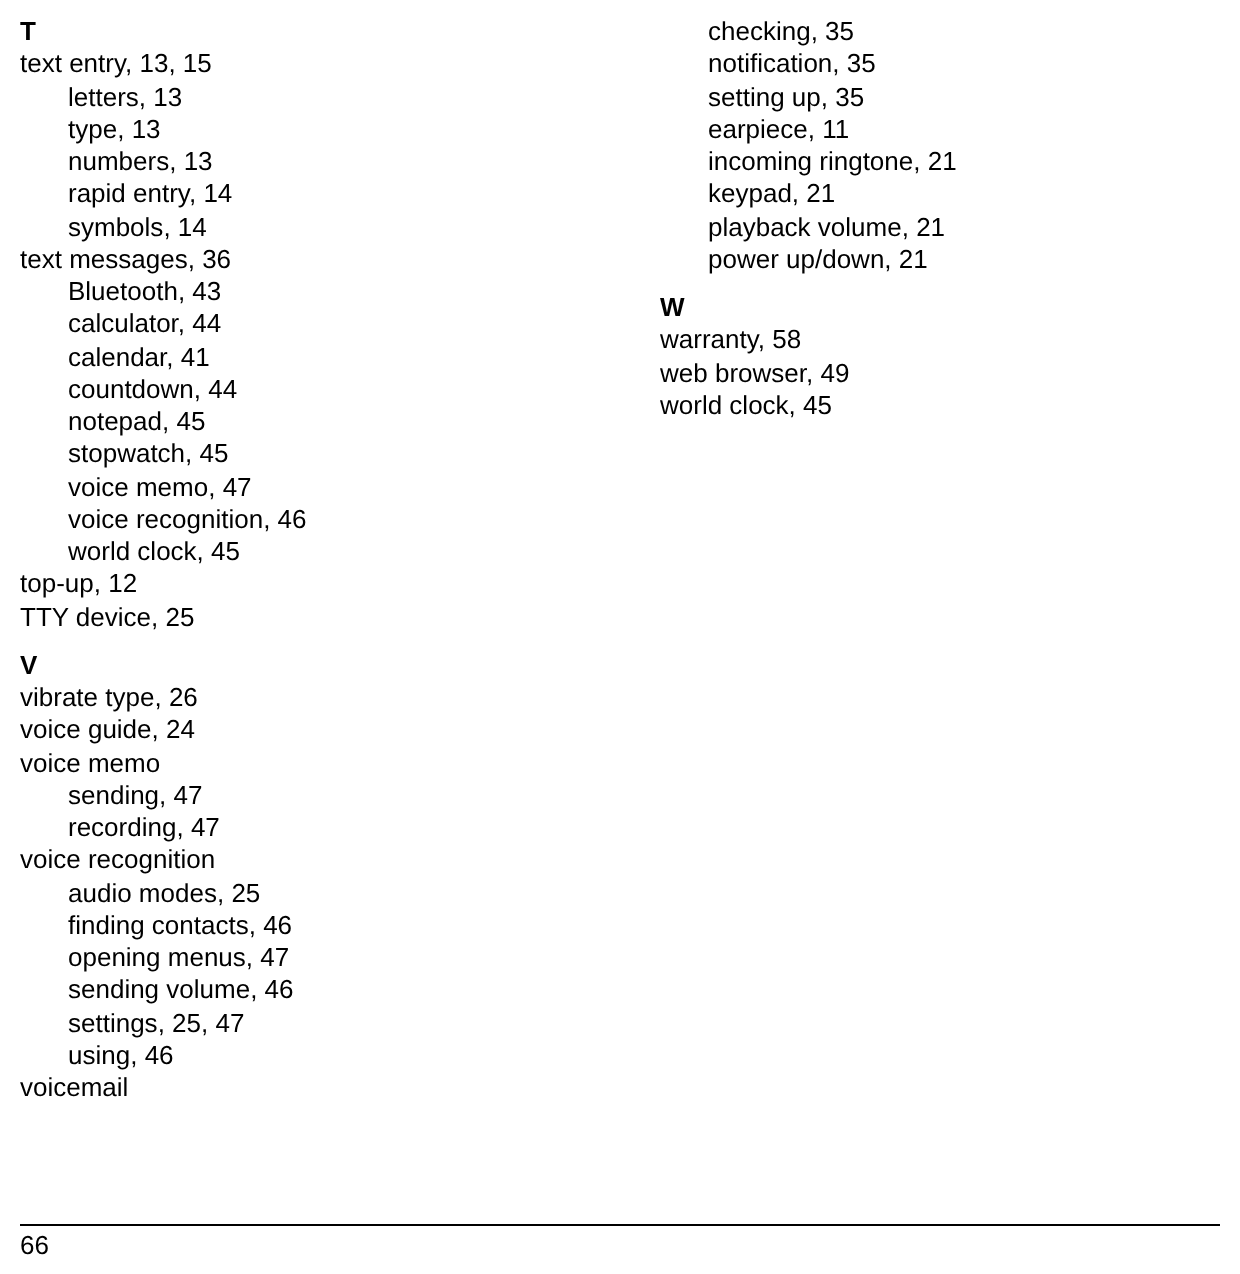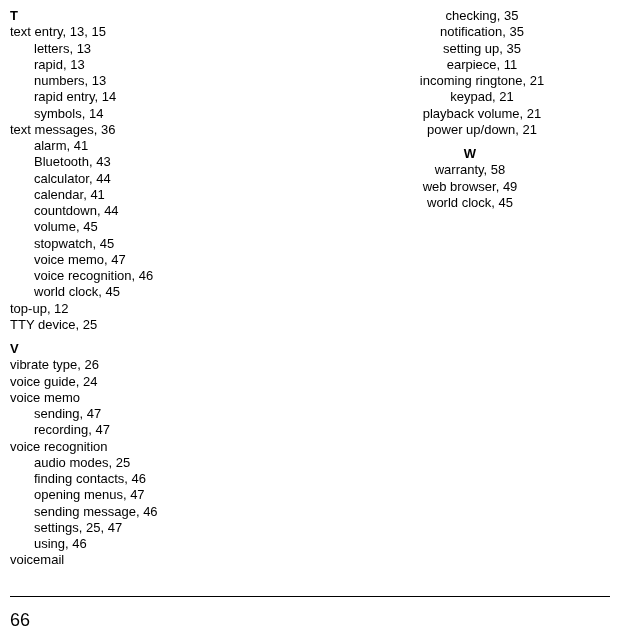--- a/index.html
+++ b/index.html
@@ -21,21 +21,20 @@
       gap: 40px;
     }
     .col {
       flex: 0 0 auto;
     }
     .col-left {
       width: 280px;
     }
     .col-right {
       width: 280px;
-      text-align: center;
     }
     .letter-heading {
       font-weight: bold;
       margin: 0;
     }
     .letter-heading + .entry,
     .letter-heading + .sub-entry {
       
     }
     .section-gap {
@@ -45,50 +44,49 @@
       margin: 0;
     }
     .sub-entry {
       margin: 0;
       padding-left: 24px;
     }
     .page-num {
       position: absolute;
       left: 10px;
       bottom: 6px;
-      font-size: 18px;
+      font-size: 13px;
       border-top: 1px solid #000;
       width: 600px;
-      padding-top: 12px;
+      padding-top: 2px;
     }
   </style>
 </head>
 <body>
 
 <div class="page">
 
   <div class="col col-left">
 
     <p class="letter-heading">T</p>
 
     <p class="entry"><span>text entry</span>, <span>13, 15</span></p>
     <p class="sub-entry"><span>letters</span>, <span>13</span></p>
-    <p class="sub-entry"><span>rapid</span>, <span>13</span></p>
+    <p class="sub-entry"><span>type</span>, <span>13</span></p>
     <p class="sub-entry"><span>numbers</span>, <span>13</span></p>
     <p class="sub-entry"><span>rapid entry</span>, <span>14</span></p>
     <p class="sub-entry"><span>symbols</span>, <span>14</span></p>
 
     <p class="entry"><span>text messages</span>, <span>36</span></p>
 
-    <p class="sub-entry"><span>alarm</span>, <span>41</span></p>
     <p class="sub-entry"><span>Bluetooth</span>, <span>43</span></p>
     <p class="sub-entry"><span>calculator</span>, <span>44</span></p>
     <p class="sub-entry"><span>calendar</span>, <span>41</span></p>
     <p class="sub-entry"><span>countdown</span>, <span>44</span></p>
-    <p class="sub-entry"><span>volume</span>, <span>45</span></p>
+    <p class="sub-entry"><span>notepad</span>, <span>45</span></p>
     <p class="sub-entry"><span>stopwatch</span>, <span>45</span></p>
     <p class="sub-entry"><span>voice memo</span>, <span>47</span></p>
     <p class="sub-entry"><span>voice recognition</span>, <span>46</span></p>
     <p class="sub-entry"><span>world clock</span>, <span>45</span></p>
 
     <p class="entry"><span>top-up</span>, <span>12</span></p>
     <p class="entry"><span>TTY device</span>, <span>25</span></p>
 
     <p class="letter-heading section-gap">V</p>
 
@@ -96,21 +94,21 @@
     <p class="entry"><span>voice guide</span>, <span>24</span></p>
 
     <p class="entry"><span>voice memo</span></p>
     <p class="sub-entry"><span>sending</span>, <span>47</span></p>
     <p class="sub-entry"><span>recording</span>, <span>47</span></p>
 
     <p class="entry"><span>voice recognition</span></p>
     <p class="sub-entry"><span>audio modes</span>, <span>25</span></p>
     <p class="sub-entry"><span>finding contacts</span>, <span>46</span></p>
     <p class="sub-entry"><span>opening menus</span>, <span>47</span></p>
-    <p class="sub-entry"><span>sending message</span>, <span>46</span></p>
+    <p class="sub-entry"><span>sending volume</span>, <span>46</span></p>
     <p class="sub-entry"><span>settings</span>, <span>25, 47</span></p>
     <p class="sub-entry"><span>using</span>, <span>46</span></p>
 
     <p class="entry"><span>voicemail</span></p>
 
   </div>
 
   <div class="col col-right">
 
     <p class="sub-entry"><span>checking</span>, <span>35</span></p>

